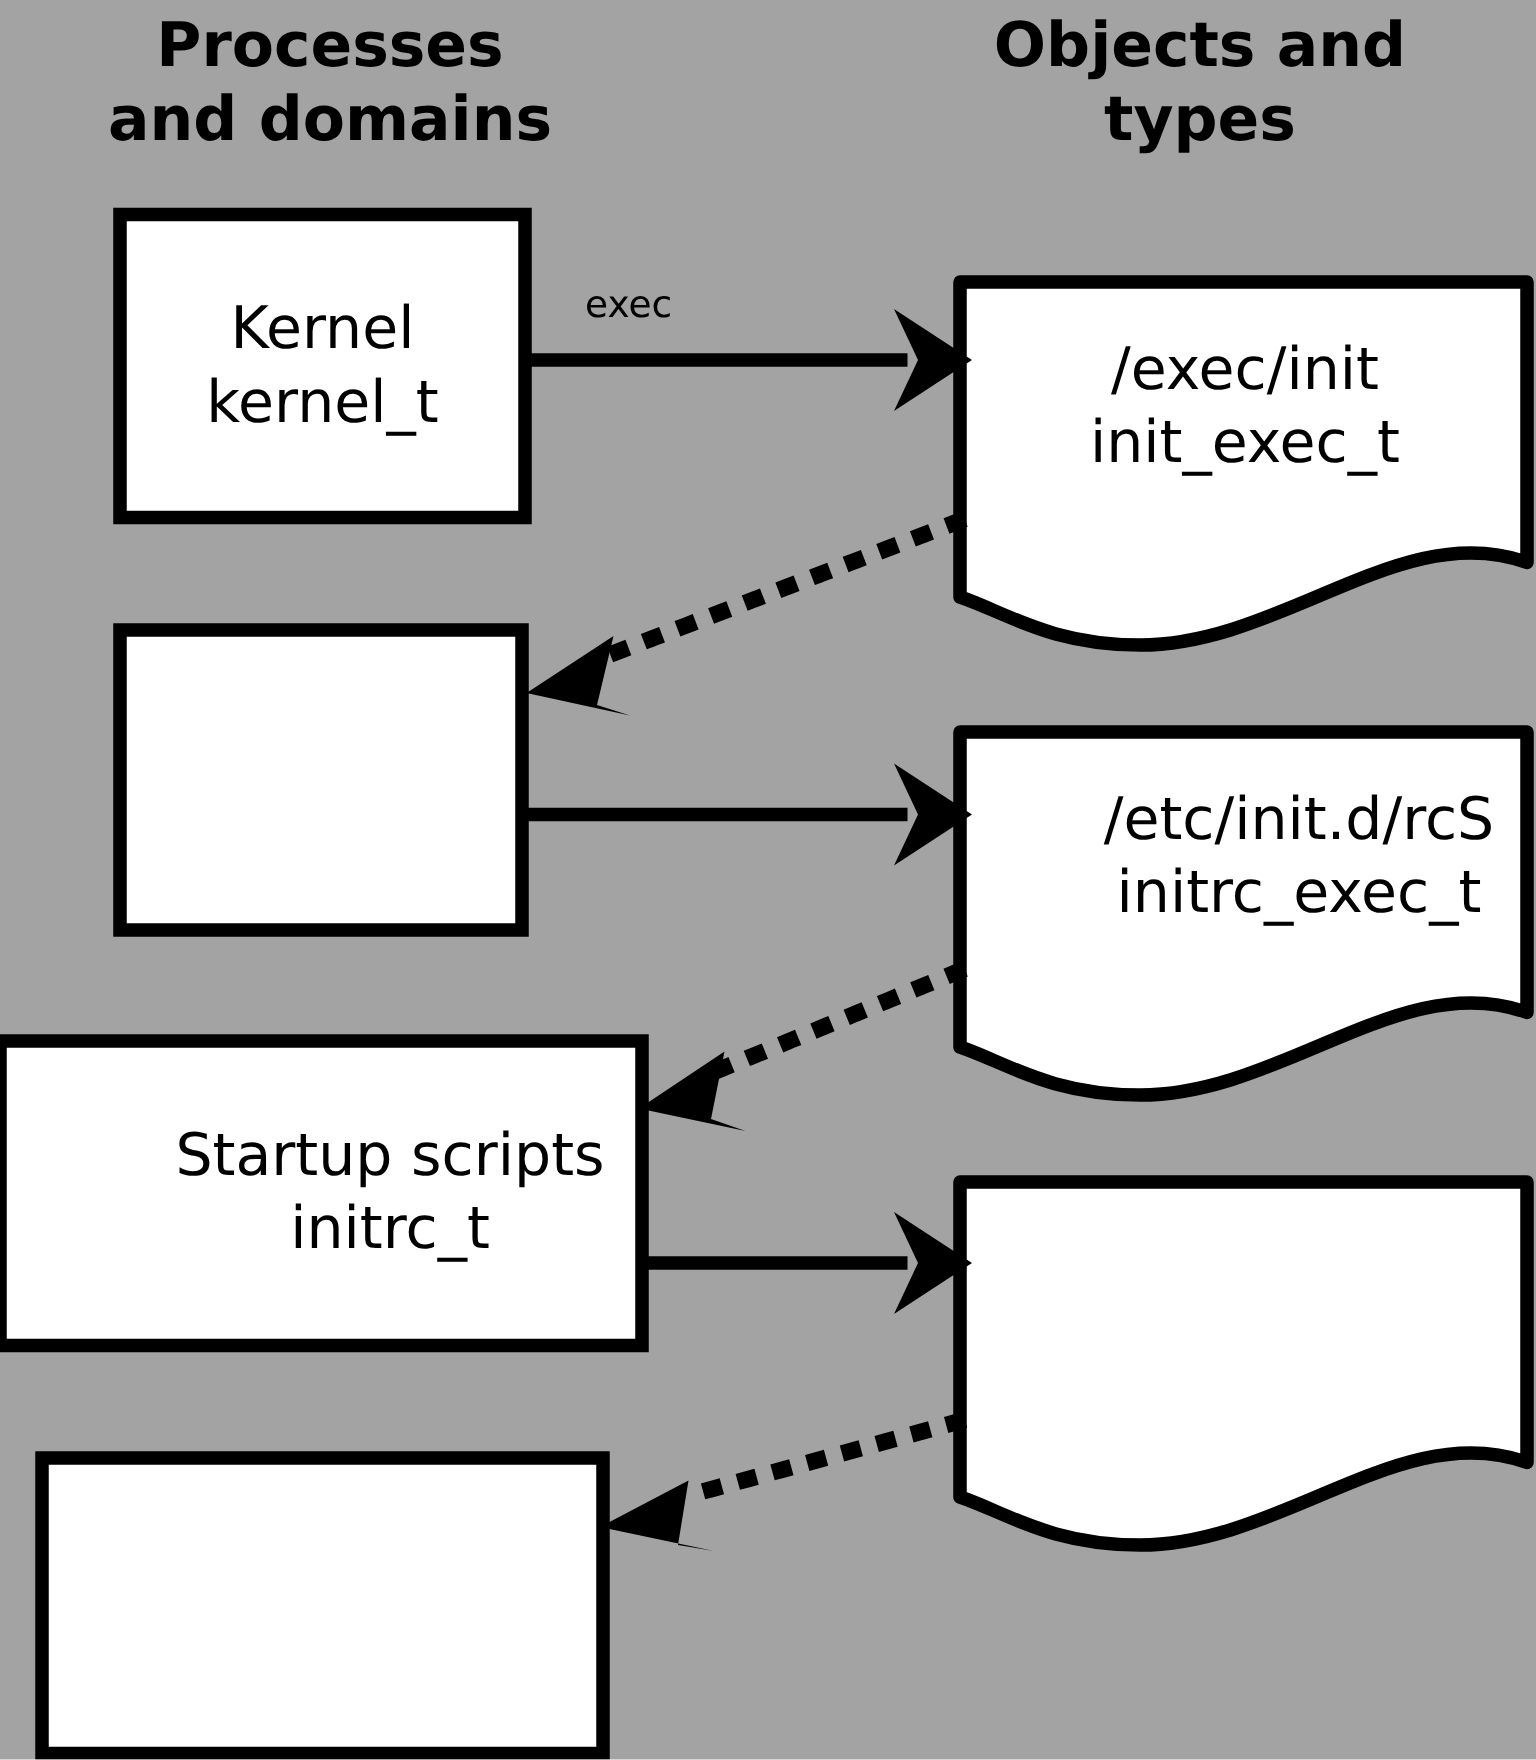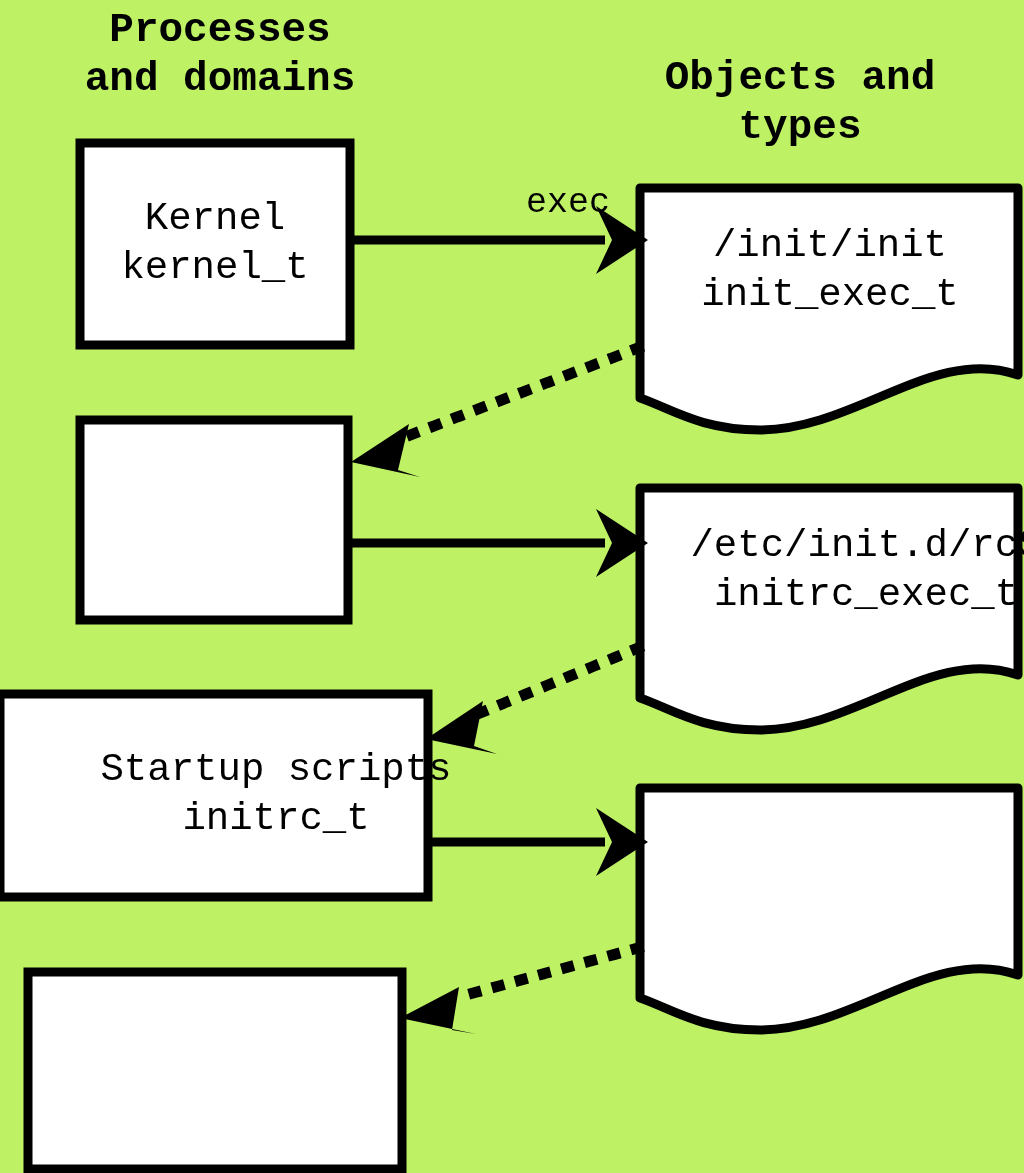--- a/index.html
+++ b/index.html
@@ -8,57 +8,56 @@
     padding: 0;
     background: #ffffff;
   }
   body {
     font-family: "DejaVu Sans", "Liberation Sans", sans-serif;
   }
   #canvas {
     position: relative;
     width: 1024px;
     height: 1173px;
-    background: #bef264;
+    background: #a3a3a3;
     overflow: hidden;
-    font-family: Liberation Mono, monospace;
   }
   #diagram-svg {
     position: absolute;
     left: 0;
     top: 0;
     width: 1024px;
     height: 1173px;
   }
   .col-header {
     position: absolute;
     font-weight: bold;
     font-size: 41px;
     line-height: 49px;
     text-align: center;
     color: #000000;
     white-space: pre-line;
   }
   #header-left  { left: 20px;  top: 6px;  width: 400px; }
-  #header-right { left: 600px; top: 6px;  width: 400px; margin-top: 48px; }
+  #header-right { left: 600px; top: 6px;  width: 400px; }
 
   .node-label {
     position: absolute;
     text-align: center;
     color: #000000;
     font-size: 39px;
     line-height: 49px;
     white-space: pre-line;
     pointer-events: none;
   }
   .edge-label {
     position: absolute;
-    text-align: right;
+    text-align: left;
     color: #000000;
-    font-size: 35px;
+    font-size: 25px;
     line-height: 38px;
   }
   .hit {
     position: absolute;
     background: transparent;
   }
 </style>
 </head>
 <body>
 
@@ -120,25 +119,25 @@
   <div class="col-header" id="header-left">Processes
 and domains</div>
 
   <div class="col-header" id="header-right">Objects and
 types</div>
 
   <div class="node-label" style="left:80px; top:195px; width:270px;text-align:center;">Kernel
 kernel_t</div>
 
 
-  <div class="node-label" style="left:16px; top:746px; width:428px;padding-left:46px;">Startup scripts
+  <div class="node-label" style="left:0px; top:746px; width:428px;padding-left:46px;">Startup scripts
 initrc_t</div>
 
 
-  <div class="node-label" style="left:645px; top:222px; width:370px;">/init/init
+  <div class="node-label" style="left:645px; top:222px; width:370px;">/exec/init
 init_exec_t</div>
 
   <div class="node-label" style="left:645px; top:522px; width:370px;padding-left:36px;">/etc/init.d/rcS
 initrc_exec_t</div>
 
 
   <div class="edge-label" style="left:390px; top:184px; width:220px;">exec</div>
 
   <div class="hit" style="left:80px; top:143px; width:270px; height:202px;"></div>
   <div class="hit" style="left:80px; top:420px; width:268px; height:200px;"></div>

